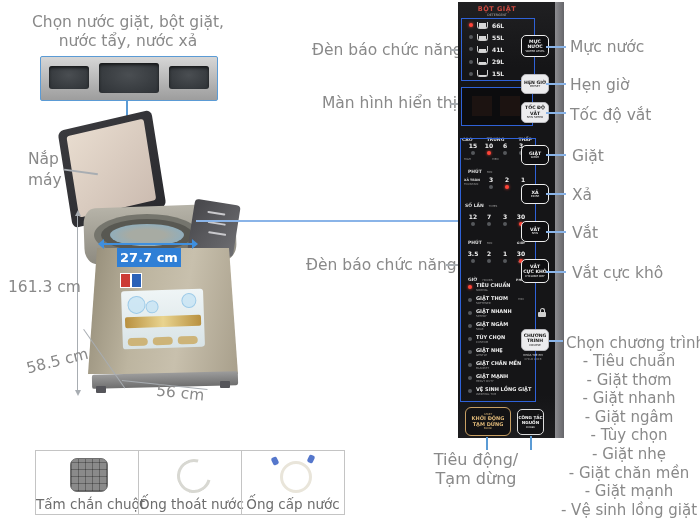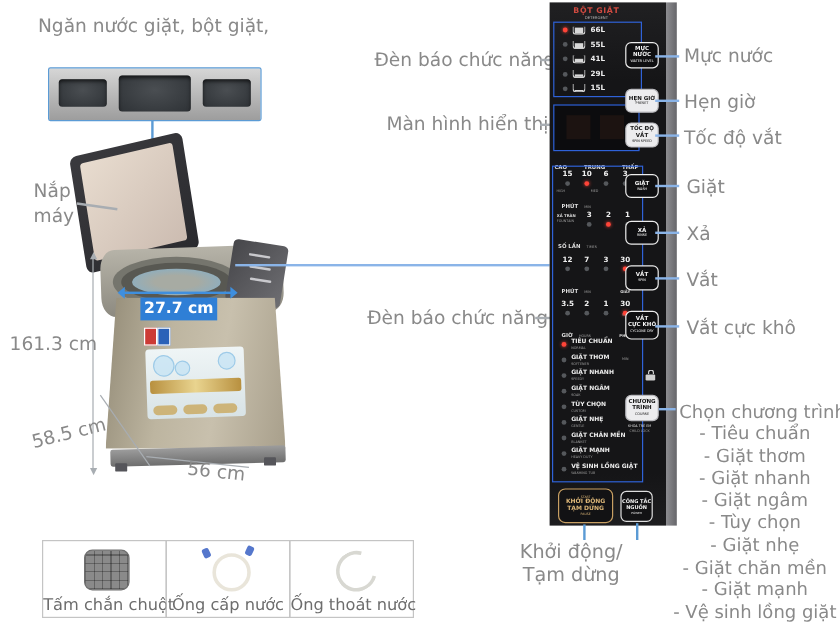--- a/index.html
+++ b/index.html
@@ -89,21 +89,22 @@
   .startbtn{position:absolute;left:7px;top:405px;width:46px;height:29px;border:1.5px solid #c9a063;border-radius:6px;
             background:#121214;color:#dcb677;display:flex;flex-direction:column;justify-content:center;align-items:center;box-sizing:border-box}
   .pwrbtn{position:absolute;left:59px;top:407px;width:27px;height:26px;border:1px solid #dedede;border-radius:5px;
           background:#121214;color:#efefef;display:flex;flex-direction:column;justify-content:center;align-items:center;box-sizing:border-box}
 </style>
 </head>
 <body>
 
 <div id="screen">
 
-  <div class="lbl ctr" style="left:28px;top:13px;width:200px">Ngăn nước giặt, bột giặt,</div>
+  <div class="lbl ctr" style="left:28px;top:13px;width:200px">Chọn nước giặt, bột giặt,</div>
+  <div class="lbl ctr" style="left:28px;top:32px;width:200px">nước tẩy, nước xả</div>
   <div class="a" id="drawer-img">
     <div class="dslot" style="left:8px;top:9px;width:40px;height:23px"></div>
     <div class="dslot" style="left:58px;top:6px;width:60px;height:30px"></div>
     <div class="dslot" style="left:128px;top:9px;width:40px;height:23px"></div>
   </div>
   <div class="bline" style="left:126px;top:100px;width:2px;height:107px"></div>
 
   <div class="a" id="machine">
     <div class="a lid">
       <div class="a lid-inner"></div>
@@ -156,28 +157,28 @@
 
   <div class="gline" style="left:122px;top:380px;width:86px;height:1px;transform:rotate(6deg);transform-origin:0 0"></div>
   <div class="lbl" style="left:156px;top:384px;transform:rotate(6deg)">56 cm</div>
 
   <div class="a" id="acc-table">
     <div class="acell">
       <div class="pad"></div>
       <div class="acap">Tấm chắn chuột</div>
     </div>
     <div class="acell">
+      <div class="drainring"></div>
+      <div class="acap">Ống thoát nước</div>
+    </div>
+    <div class="acell">
       <div class="hosering"></div>
       <div class="hcap" style="left:30px;top:6px;transform:rotate(-25deg)"></div>
       <div class="hcap" style="left:66px;top:4px;transform:rotate(25deg)"></div>
       <div class="acap">Ống cấp nước</div>
-    </div>
-    <div class="acell">
-      <div class="drainring"></div>
-      <div class="acap">Ống thoát nước</div>
     </div>
   </div>
 
   <div class="lbl rgt" style="left:312px;top:41px;width:138px">Đèn báo chức năng</div>
   <div class="gline" style="left:450px;top:49px;width:9px;height:1.5px"></div>
   <div class="lbl rgt" style="left:322px;top:94px;width:128px">Màn hình hiển thị</div>
   <div class="gline" style="left:450px;top:103px;width:9px;height:1.5px"></div>
   <div class="lbl rgt" style="left:306px;top:256px;width:140px">Đèn báo chức năng</div>
   <div class="gline" style="left:446px;top:264px;width:14px;height:1.5px"></div>
   <div class="lline" style="left:196px;top:220px;width:262px;height:2px"></div>
@@ -463,17 +464,17 @@
     <div>- Tùy chọn</div>
     <div>- Giặt nhẹ</div>
     <div>- Giặt chăn mền</div>
     <div>- Giặt mạnh</div>
     <div>- Vệ sinh lồng giặt</div>
   </div>
 
   <div class="bline" style="left:486px;top:437px;width:1.5px;height:13px"></div>
   <div class="bline" style="left:530px;top:436px;width:1.5px;height:14px"></div>
   <div class="lbl ctr" style="left:430px;top:450px;width:92px;font-size:16px">
-    <div>Khởi động/</div>
+    <div>Tiêu động/</div>
     <div>Tạm dừng</div>
   </div>
 
 </div>
 
 </body></html>

